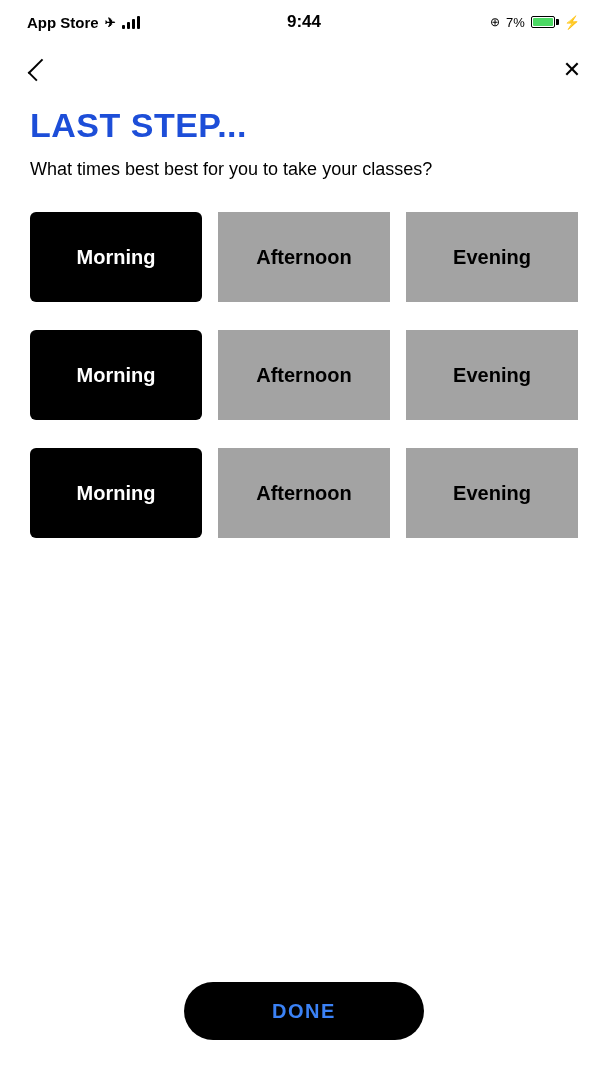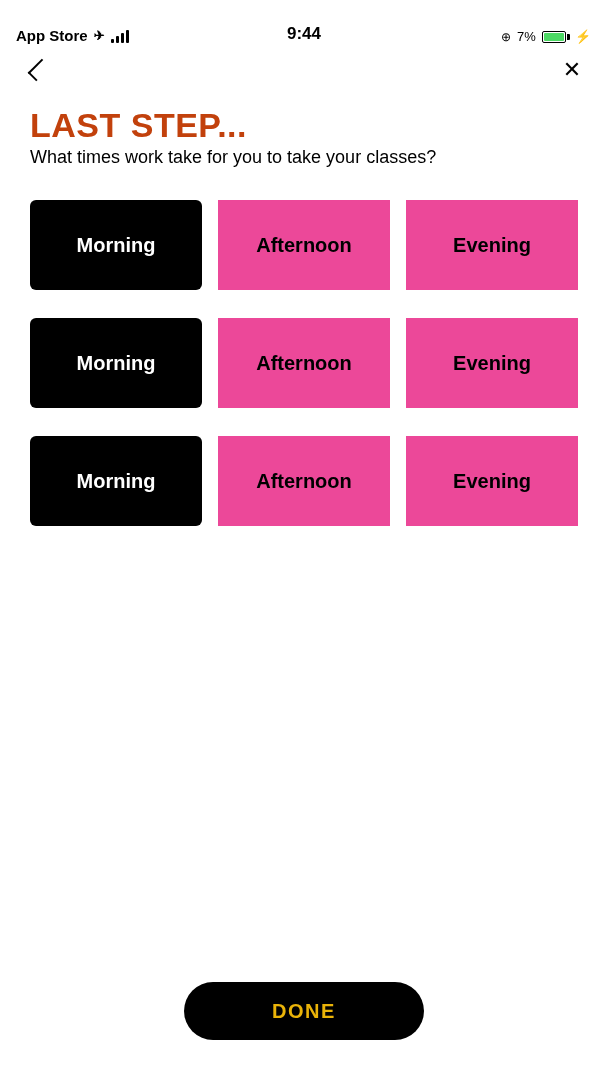--- a/index.html
+++ b/index.html
@@ -17,23 +17,23 @@
       position: relative;
       overflow-x: hidden;
     }
 
     
     .status-bar {
       width: 100%;
       height: 44px;
       background: #ffffff;
       display: flex;
-      align-items: flex-end;
+      align-items: center;
       justify-content: space-between;
-      padding: 0 16px;
+      padding: 0 27px;
       font-size: 15px;
       font-weight: 500;
     }
 
     .status-left {
       display: flex;
       align-items: center;
       gap: 6px;
       font-size: 15px;
       font-weight: 600;
@@ -101,22 +101,23 @@
     }
 
     
     .content {
       padding: 10px 30px 0 30px;
     }
 
     .page-title {
       font-size: 34px;
       font-weight: 800;
-      color: #c2410c;
+      color: #1d4ed8;
       letter-spacing: 0.5px;
+      margin-bottom: 12px;
     }
 
     .page-subtitle {
       font-size: 18px;
       font-weight: 400;
       color: #000;
       line-height: 1.4;
       margin-bottom: 30px;
     }
 
@@ -146,39 +147,39 @@
       border-radius: 0;
     }
 
     .time-option.selected {
       background: #000000;
       color: #ffffff;
       border-radius: 6px;
     }
 
     .time-option.unselected {
-      background: #ec4899;
+      background: #a3a3a3;
       color: #000000;
     }
 
     
     .done-container {
       position: fixed;
       bottom: 40px;
       left: 0;
       width: 608px;
       display: flex;
       justify-content: center;
     }
 
     .done-button {
       width: 240px;
       height: 58px;
       background: #000000;
-      color: #eab308;
+      color: #3b82f6;
       border: none;
       border-radius: 50px;
       font-size: 20px;
       font-weight: 800;
       letter-spacing: 1.5px;
       cursor: pointer;
       display: flex;
       align-items: center;
       justify-content: center;
     }
@@ -260,21 +261,21 @@
   <div class="nav-back">
     <div class="chevron-left"></div>
   </div>
   <div class="nav-close">
     <span class="x-icon">✕</span>
   </div>
 </div>
 
 <div class="content">
   <h1 class="page-title">LAST STEP...</h1>
-  <p class="page-subtitle">What times work take for you to take your classes?</p>
+  <p class="page-subtitle">What times best best for you to take your classes?</p>
 
   <div class="time-groups">
 
     <div class="time-group">
       <div class="time-option selected">
         <span>Morning</span>
       </div>
       <div class="time-option unselected">
         <span>Afternoon</span>
       </div>

